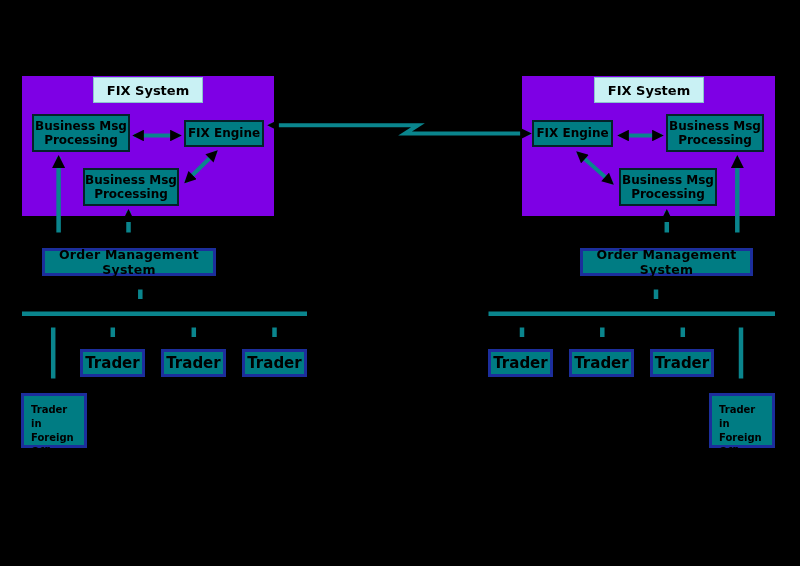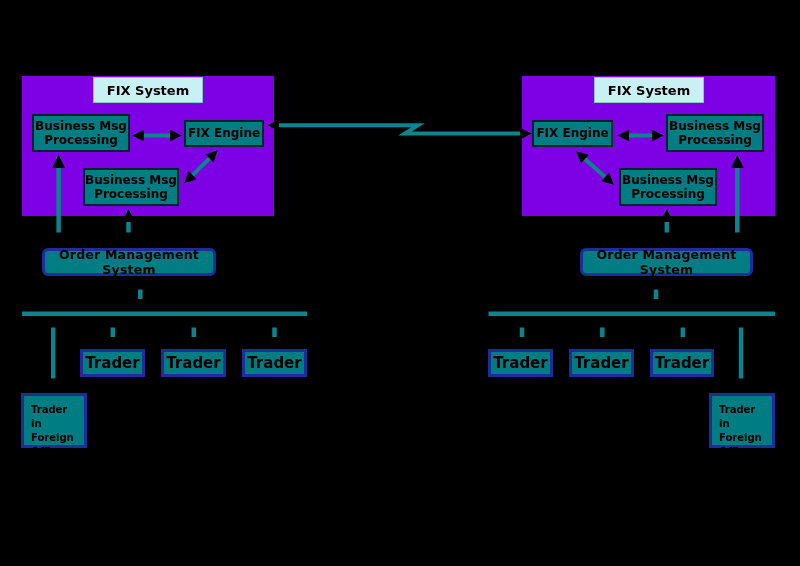--- a/index.html
+++ b/index.html
@@ -14,21 +14,21 @@
     background:#c9f1f4;border:1px solid #8ac6cc;z-index:3;
     display:flex;align-items:center;justify-content:center;
     font-weight:bold;font-size:13px;color:#000;
   }
   .tealbox{
     background:#007c83;z-index:3;color:#000;font-weight:bold;
     display:flex;align-items:center;justify-content:center;text-align:center;
   }
   .innerbox{border:2px solid #04232a;font-size:12px;line-height:1.2;}
   .bluebox{border:3px solid #1c2e9c;font-size:15px;}
-  .oms{font-size:12.5px;letter-spacing:0.2px;border-radius:6px;}
+  .oms{font-size:12.5px;letter-spacing:0.2px;}
   .foreign{
     justify-content:flex-start;align-items:flex-start;text-align:left;
     font-size:10px;line-height:1.4;padding:7px 4px 16px 7px;display:block;
   }
   .foreign span{display:block;}
 </style>
 </head>
 <body>
 
 <div id="stage">

